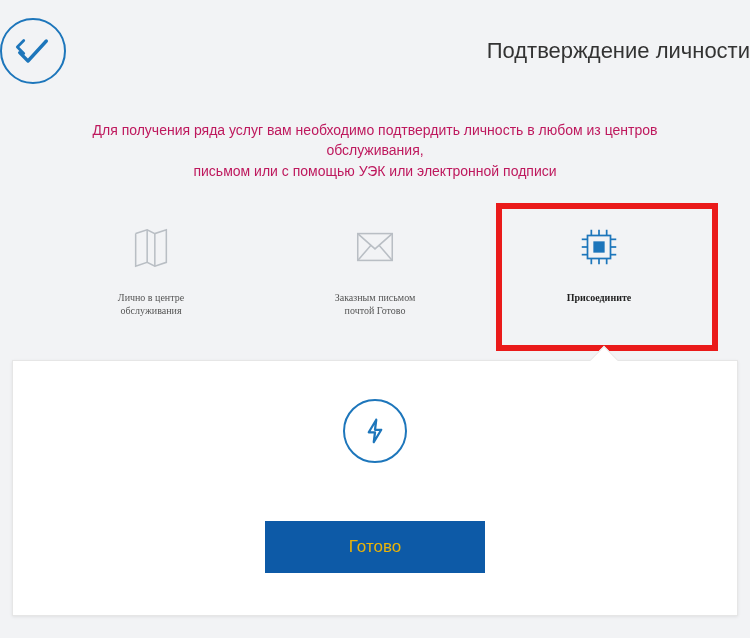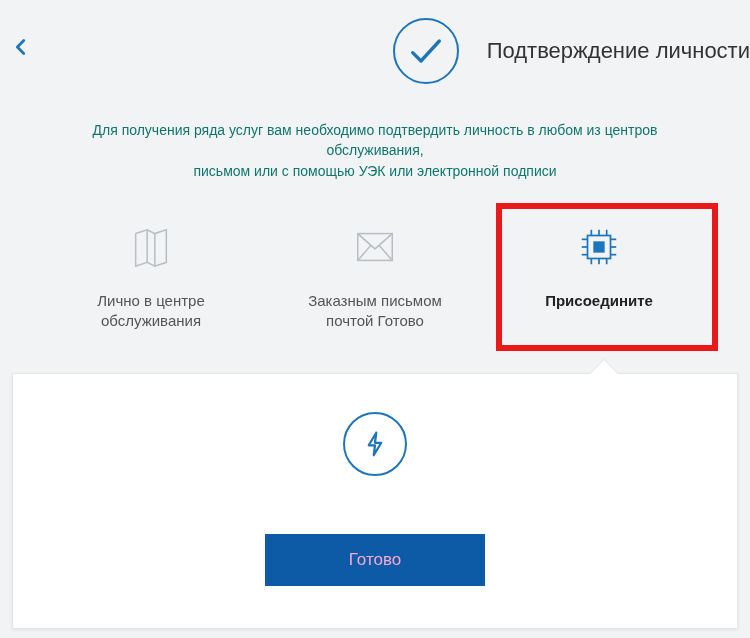--- a/index.html
+++ b/index.html
@@ -15,42 +15,42 @@
       position: absolute;
       top: 36px;
       left: 10px;
       width: 22px;
       height: 22px;
       cursor: pointer;
     }
     .header {
       display: flex;
       align-items: center;
-      justify-content: flex-end;
+      justify-content: space-between;
       gap: 28px;
       padding-top: 18px;
     }
     .check-circle {
       width: 66px;
       height: 66px;
       border-radius: 50%;
       border: 2px solid #1d76bb;
       display: flex;
       align-items: center;
       justify-content: center;
     }
     .page-title {
       font-size: 22px;
       font-weight: 400;
       color: #333;
     }
     .description {
       text-align: center;
       font-size: 14px;
-      color: #0f766e;
+      color: #be185d;
       line-height: 1.45;
       margin: 36px auto 16px;
       max-width: 640px;
     }
     .options {
       display: flex;
       justify-content: center;
       gap: 24px;
       margin-top: 28px;
       position: relative;
@@ -62,23 +62,24 @@
       cursor: pointer;
     }
     .option-icon {
       height: 56px;
       display: flex;
       align-items: center;
       justify-content: center;
       margin-bottom: 16px;
     }
     .option-label {
-      font-size: 15px;
+      font-size: 10px;
       color: #555;
       line-height: 1.35;
+      font-family: Liberation Serif, serif;
     }
     .option.selected .option-label {
       font-weight: 700;
       color: #222;
     }
     .highlight-box {
       position: absolute;
       border: 6px solid #ea1a1a;
       pointer-events: none;
       top: -6px;
@@ -120,21 +121,21 @@
     }
     .panel-text {
       font-size: 15px;
       color: #444;
       line-height: 1.45;
     }
     .ready-btn {
       display: inline-block;
       margin-top: 30px;
       background: #0d5aa7;
-      color: #f9a8d4;
+      color: #eab308;
       font-size: 17px;
       padding: 16px 0;
       width: 220px;
       border: none;
       cursor: pointer;
     }
   </style>
 </head>
 <body>
 

